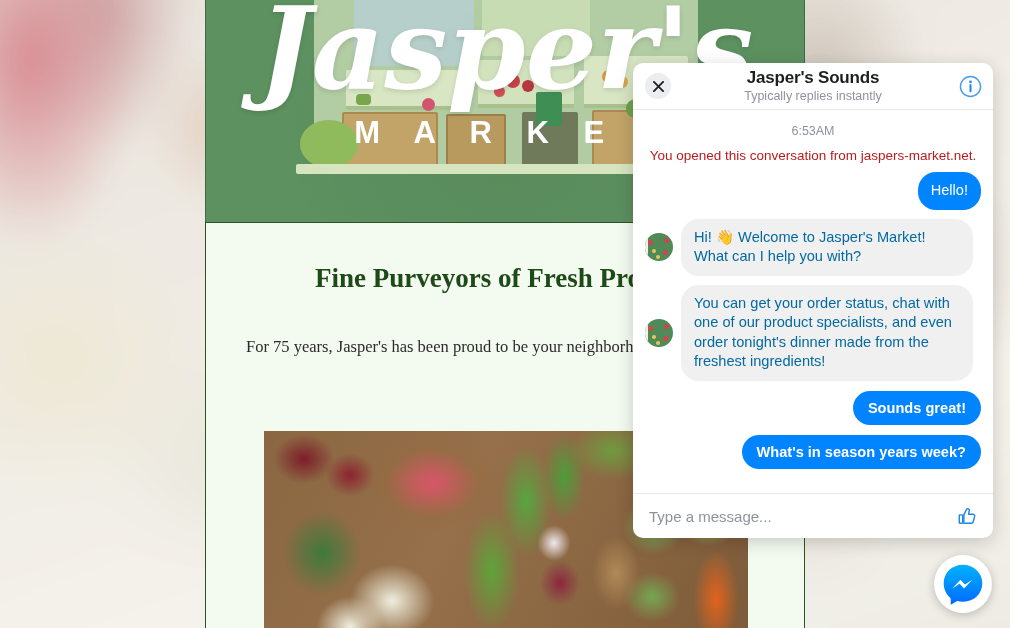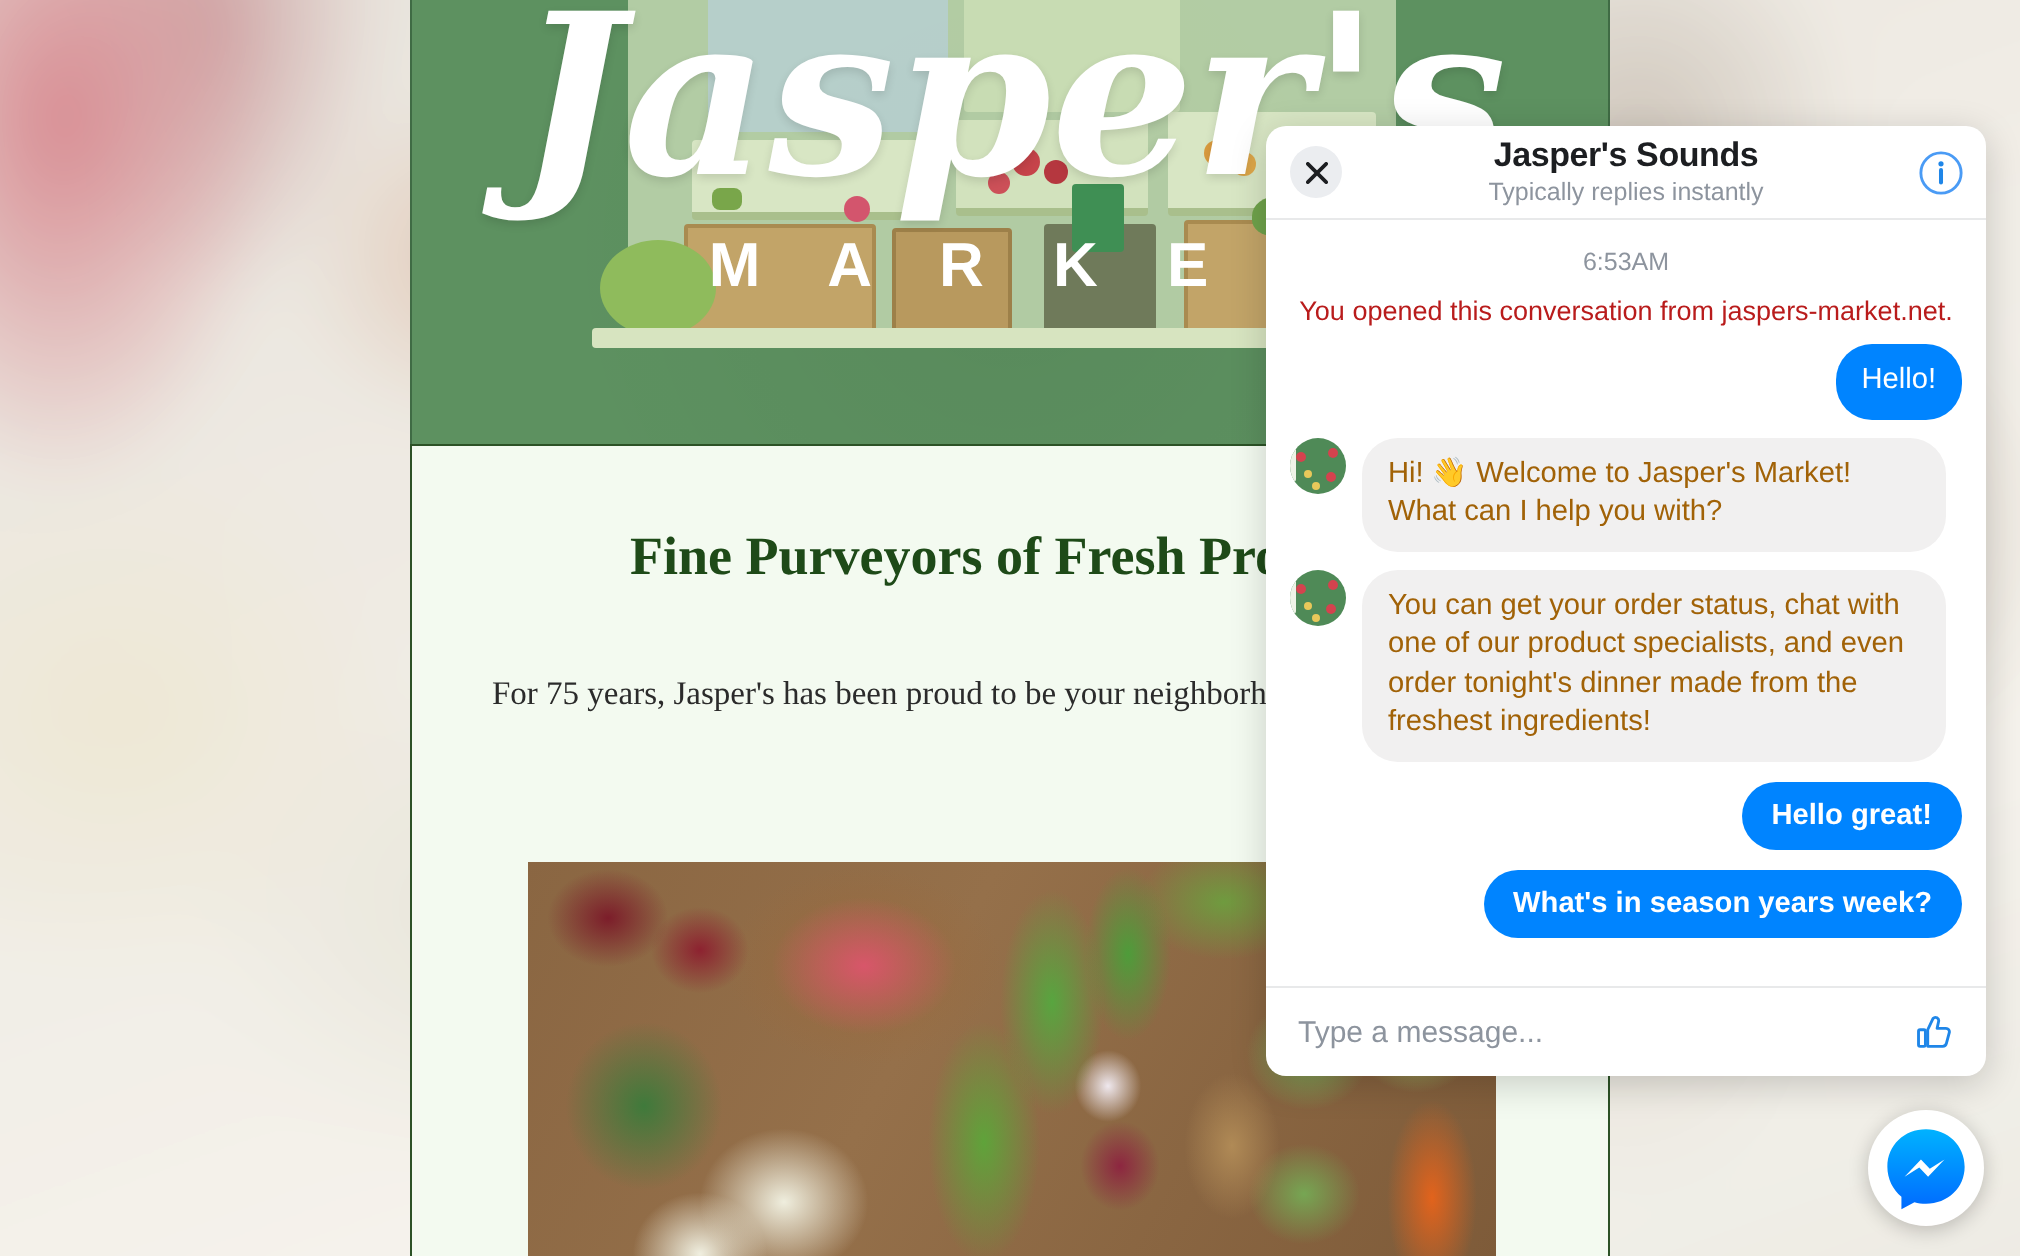--- a/index.html
+++ b/index.html
@@ -234,33 +234,33 @@
     color: #8d949e;
     margin: 6px 0 0;
   }
   .meta-note {
     text-align: center;
     font-size: 13.5px;
     color: #b91c1c;
     margin: 10px 0 6px;
   }
 
-  .row { display: flex; margin-top: 9px; align-items: flex-start; }
+  .row { display: flex; margin-top: 9px; align-items: center; }
   .row.out { justify-content: flex-end; }
   .row.in  { justify-content: flex-start; }
 
   .bubble {
     max-width: 292px;
     padding: 9px 13px;
     border-radius: 18px;
     font-size: 14.6px;
     line-height: 1.34;
   }
   .bubble.out { background: #0084ff; color: #ffffff; }
-  .bubble.in  { background: #f1f0f0; color: #a16207; }
+  .bubble.in  { background: #f1f0f0; color: #0369a1; }
 
   .avatar {
     width: 28px; height: 28px;
     border-radius: 50%;
     margin-right: 8px;
     flex: 0 0 28px;
     position: relative;
     overflow: hidden;
     background: #4f8a57;
   }
@@ -412,21 +412,21 @@
             <div class="dot d2"></div>
           <div class="stripe"></div>
           <div class="dot d3"></div>
             <div class="dot d4"></div>
             <div class="dot d5"></div>
         </div>
         <div class="bubble in">You can get your order status, chat with one of our product specialists, and even order tonight's dinner made from the freshest ingredients!</div>
       </div>
 
       <div class="quick">
-        <button class="quick-btn">Hello great!</button>
+        <button class="quick-btn">Sounds great!</button>
       </div>
       <div class="quick">
         <button class="quick-btn">What's in season years week?</button>
       </div>
 
     </div>
 
     <div class="composer">
       <input class="composer-input" type="text" placeholder="Type a message..." style="">
       <div class="thumb-btn">

